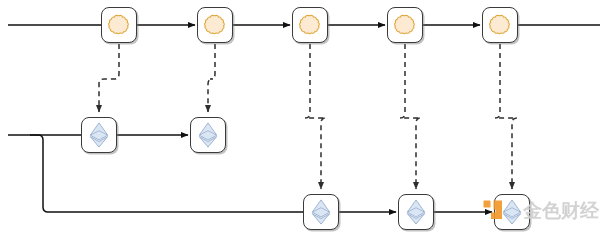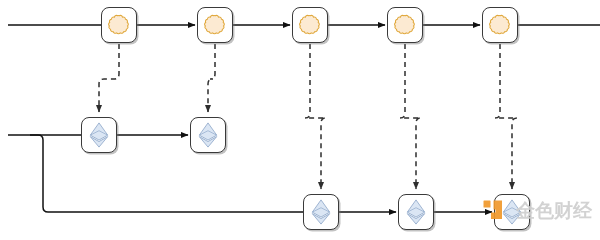--- a/index.html
+++ b/index.html
@@ -39,21 +39,21 @@
     justify-content: center;
     z-index: 5;
   }
   .node svg {
     display: block;
   }
   .watermark {
     position: absolute;
     display: flex;
     align-items: center;
-    gap: 13px;
+    gap: 20px;
     z-index: 9;
     opacity: 0.92;
   }
   .wm-mark {
     width: 20px;
     height: 20px;
     position: relative;
     flex: none;
   }
   .wm-text {

